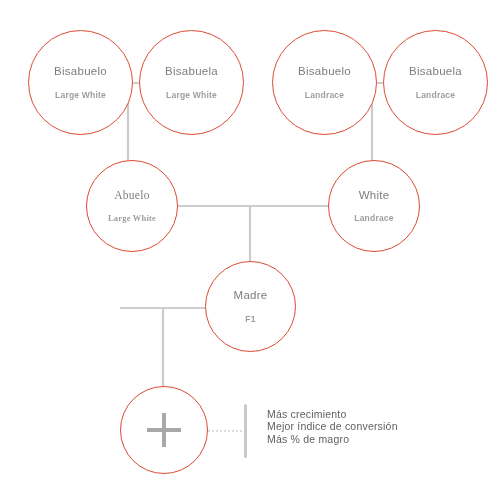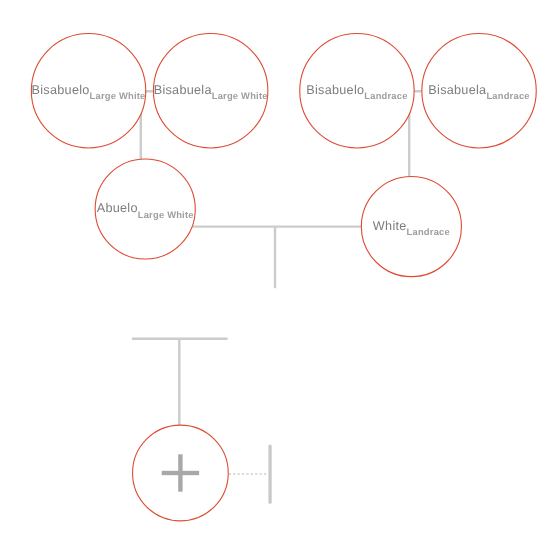--- a/index.html
+++ b/index.html
@@ -33,21 +33,21 @@
   }
 
   
   .node {
     position: absolute;
     box-sizing: border-box;
     border-radius: 50%;
     background: #ffffff;
     border: 1px solid #dd4b32;
     display: flex;
-    flex-direction: row;
+    flex-direction: column;
     align-items: center;
     justify-content: center;
     z-index: 3;
   }
   .node .node-title {
     font-size: 11.5px;
     color: #7d7d7d;
     letter-spacing: 0.25px;
     line-height: 1.25;
     text-align: center;
@@ -147,33 +147,42 @@
   <div class="node" style="left:272px; top:30px; width:105px; height:105px;">
     <span class="node-title">Bisabuelo</span>
     <span class="node-sub">Landrace</span>
   </div>
 
   <div class="node" style="left:383px; top:30px; width:105px; height:105px;">
     <span class="node-title">Bisabuela</span>
     <span class="node-sub">Landrace</span>
   </div>
 
-  <div class="node" style="left:86px; top:144px; width:92px; height:92px;">
+  <div class="node" style="left:86px; top:160px; width:92px; height:92px;font-family:Liberation Serif, serif;">
     <span class="node-title">Abuelo</span>
     <span class="node-sub">Large White</span>
   </div>
 
   <div class="node" style="left:328px; top:160px; width:92px; height:92px;">
     <span class="node-title">White</span>
     <span class="node-sub">Landrace</span>
   </div>
 
 
+  <div class="node" style="left:205px; top:261px; width:91px; height:91px;">
+    <span class="node-title">Madre</span>
+    <span class="node-sub">F1</span>
+  </div>
 
   <div class="node offspring" style="left:120px; top:386px; width:88px; height:88px;">
     <span class="plus-icon"></span>
 
   </div>
 
   <div class="benefit-bracket"></div>
 
+  <div class="benefits">
+    <div class="benefit-line">Más crecimiento</div>
+    <div class="benefit-line">Mejor índice de conversión</div>
+    <div class="benefit-line">Más % de magro</div>
+  </div>
 
 </div>
 
 </body></html>

